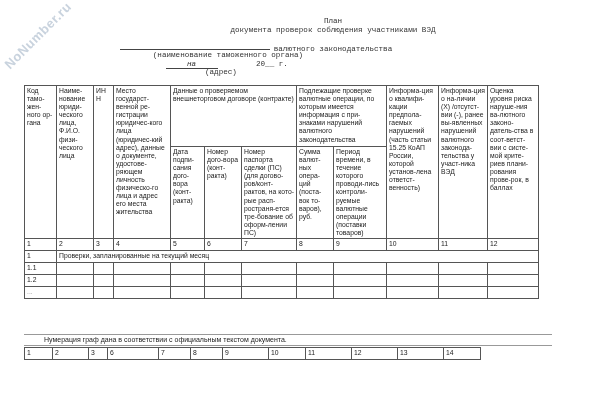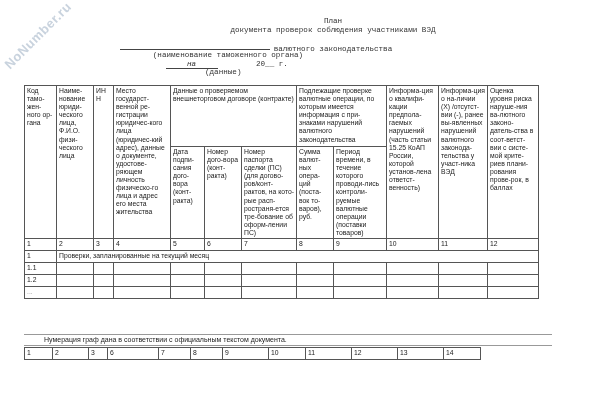--- a/index.html
+++ b/index.html
@@ -22,21 +22,21 @@
 <div class="watermark">NoNumber.ru</div>
 
 <div class="hdr mono" style="top:17px;">План</div>
 <div class="hdr mono" style="top:26px;">документа проверок соблюдения участниками ВЭД</div>
 <div class="hdr mono" style="top:45px;">валютного законодательства</div>
 <div class="uline" style="left:120px; top:49px; width:150px;"></div>
 <div class="hdr mono" style="top:51px; left:-105px;">(наименование таможенного органа)</div>
 <div class="mono" style="position:absolute; left:154px; top:60px;font-style:italic;">на</div>
 <div class="uline" style="left:166px; top:68px; width:52px;"></div>
 <div class="mono" style="position:absolute; left:223px; top:60px;text-align:right;">20__ г.</div>
-<div class="mono" style="position:absolute; left:172px; top:68px;">(данные)</div>
+<div class="mono" style="position:absolute; left:172px; top:68px;">(адрес)</div>
 
 <table class="t main">
   <colgroup>
     <col style="width:32px">
       <col style="width:37px">
       <col style="width:20px">
       <col style="width:57px">
     <col style="width:34px">
       <col style="width:37px">
       <col style="width:55px">

